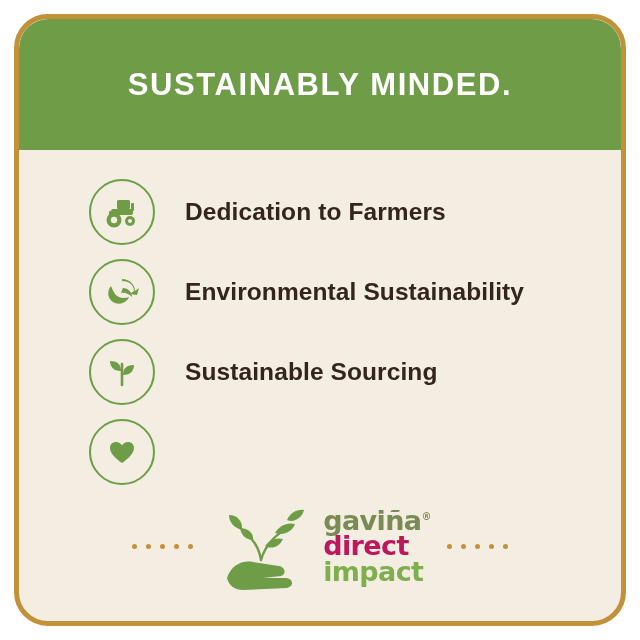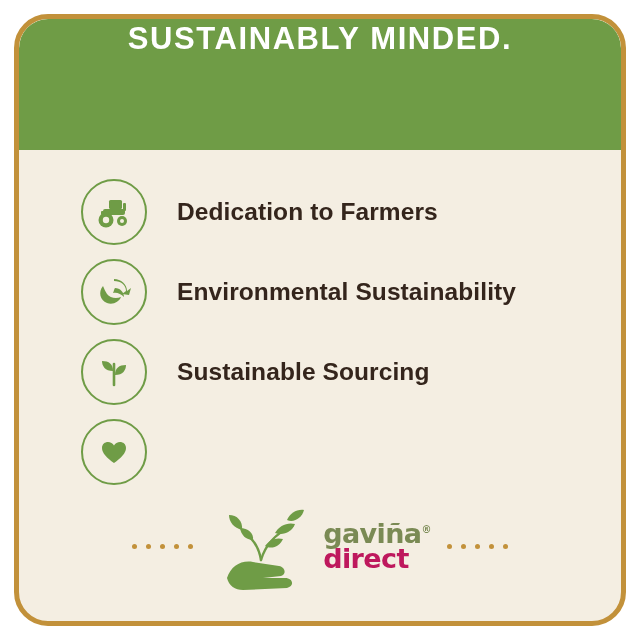--- a/index.html
+++ b/index.html
@@ -28,39 +28,40 @@
   .header {
     position: absolute;
     left: 0;
     top: 0;
     width: 100%;
     height: 131px;
     background: #6f9c46;
     display: flex;
     flex-direction: column;
     align-items: center;
-    justify-content: space-between;
+    justify-content: center;
     border-top-left-radius: 29px;
     border-top-right-radius: 29px;
   }
   .header-line {
     color: #ffffff;
     font-weight: bold;
     font-size: 31px;
     letter-spacing: 1.6px;
     line-height: 1.28;
     text-align: center;
   }
   .features {
     position: absolute;
     left: 0;
     top: 131px;
     width: 100%;
     padding-top: 22px;
     box-sizing: border-box;
+    padding-left: 8px;
   }
   .feature-row {
     display: flex;
     align-items: center;
     height: 80px;
     padding-left: 62px;
   }
   .icon-circle {
     width: 66px;
     height: 66px;
@@ -212,20 +213,21 @@
           <path d="M44 40 C37 40 32 35 31 28 C39 28 45 33 44 40 Z"></path>
           <path d="M66 33 C70 26 78 22 86 24 C83 32 74 36 66 33 Z"></path>
           <path d="M78 20 C81 13 88 9 95 10 C93 18 85 23 78 20 Z"></path>
           <path d="M56 46 C60 40 67 37 74 39 C71 46 63 50 56 46 Z"></path>
           <path d="M18 78 C22 66 32 60 44 62 L70 66 C76 67 78 74 72 76 L54 78 L76 78 C84 78 86 86 78 88 L34 90 C26 90 20 86 18 78 Z"></path>
         </g>
       </svg>
       <div class="logo-text">
         <span class="logo-word w1"><span>gaviña</span><span class="reg">®</span></span>
         <span class="logo-word w2">direct</span>
+        <span class="logo-word w3">impact</span>
       </div>
     </div>
 
     <div class="dots">
       <span class="dot"></span>
       <span class="dot"></span>
       <span class="dot"></span>
       <span class="dot"></span>
       <span class="dot"></span>
     </div>

